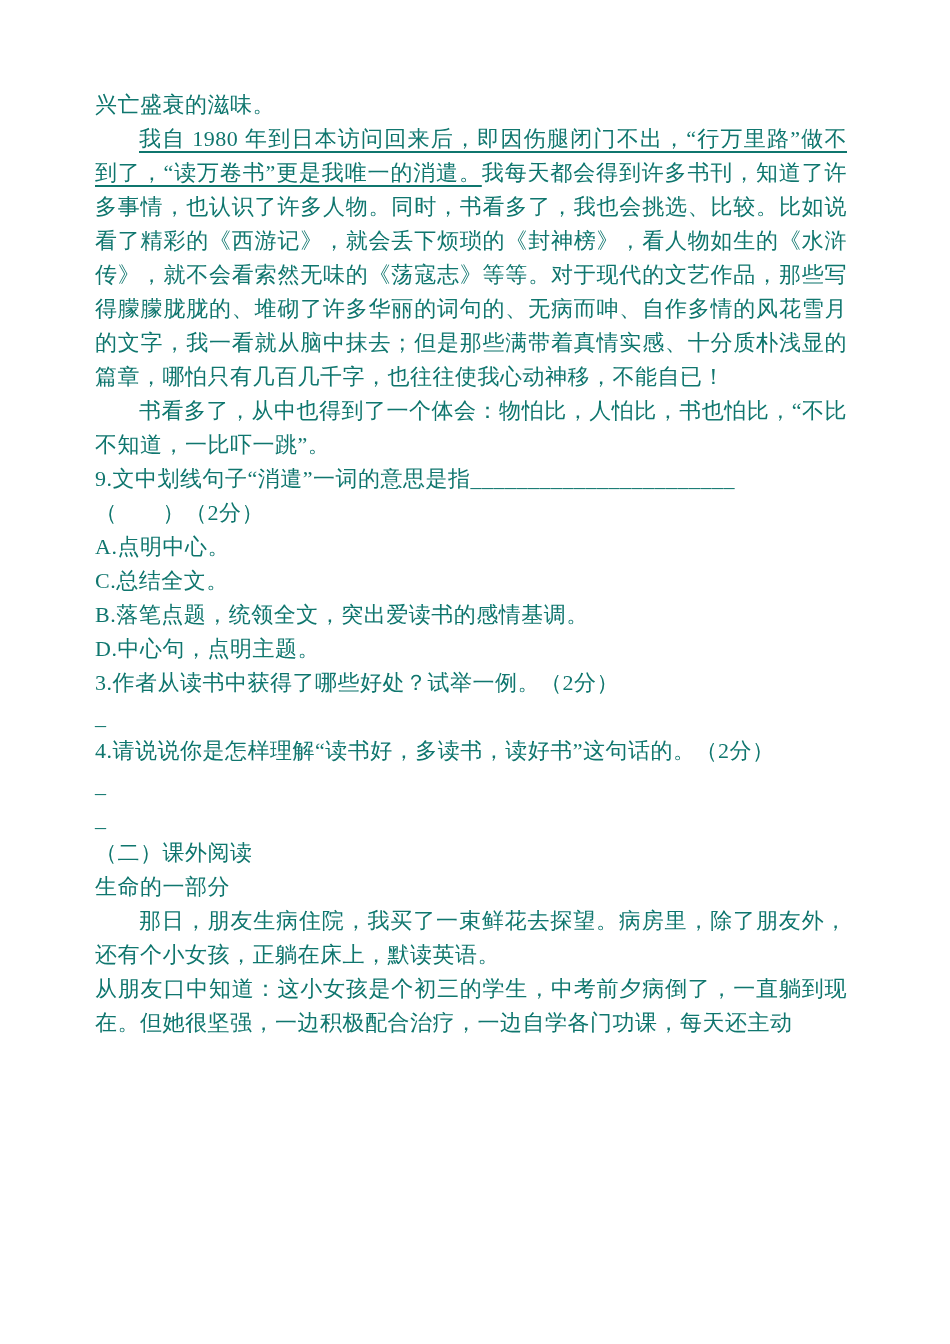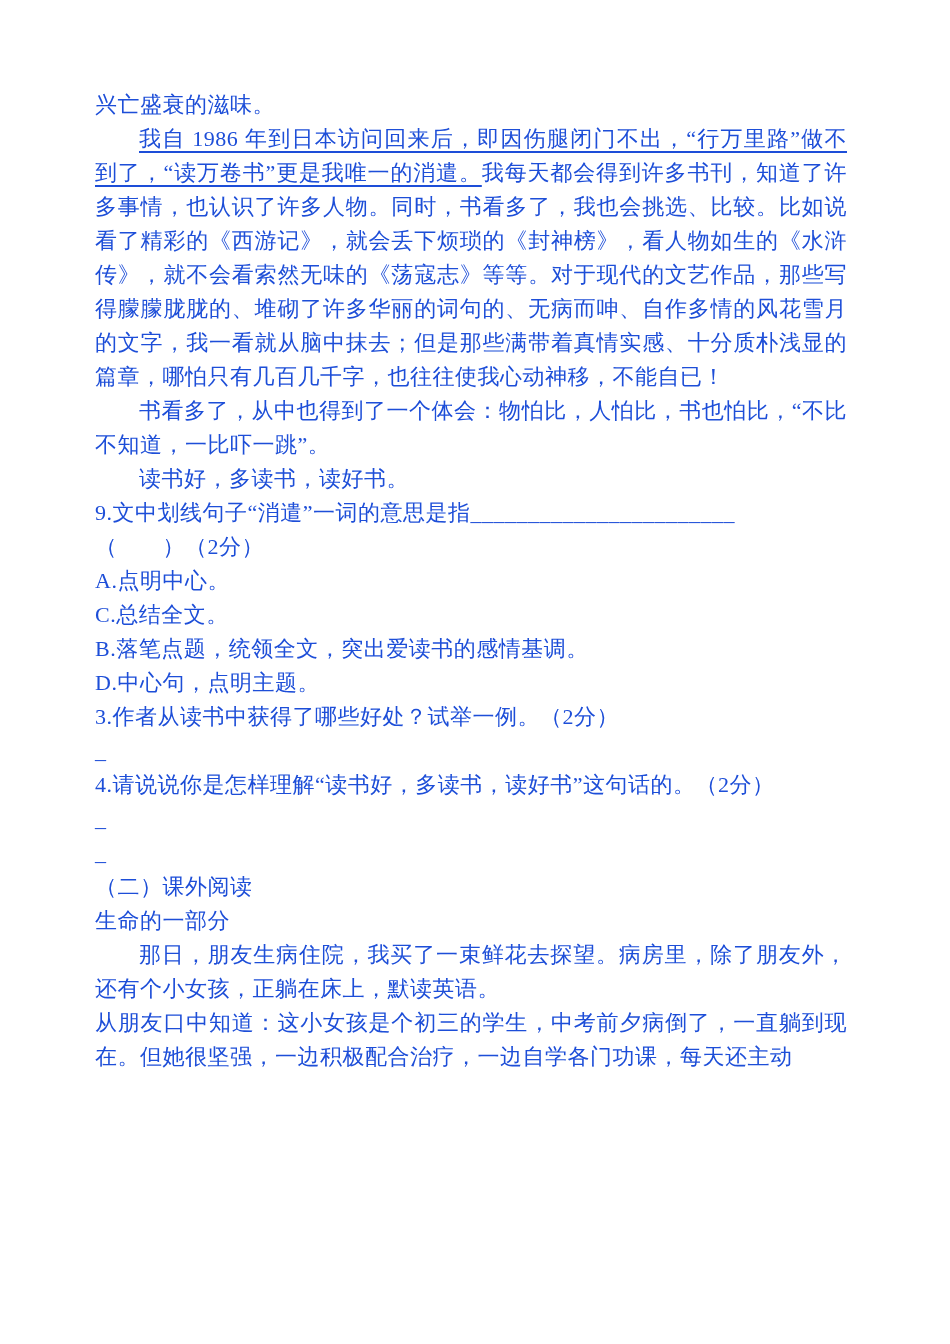--- a/index.html
+++ b/index.html
@@ -10,21 +10,21 @@
     background: #ffffff;
     overflow: hidden;
   }
   .page {
     box-sizing: border-box;
     width: 950px;
     height: 1344px;
     padding: 88px 103px 0 95px;
     background: #ffffff;
     font-family: "Liberation Serif", "DejaVu Serif", serif;
-    color: #1d4ed8;
+    color: #0f766e;
   }
   .page p {
     margin: 0;
     font-size: 22px;
     line-height: 34px;
     text-align: justify;
     letter-spacing: 0.5px;
   }
   .indent { text-indent: 44px; }
   .center { text-align: center; text-indent: 0; }
@@ -33,24 +33,23 @@
     text-decoration-thickness: 1.5px;
     text-underline-offset: 5px;
   }
 </style>
 </head>
 <body>
 
 <div class="page">
   <p>兴亡盛衰的滋味。</p>
 
-  <p class="indent"><span class="uline">我自 1986 年到日本访问回来后，即因伤腿闭门不出，“行万里路”做不到了，“读万卷书”更是我唯一的消遣。</span><span>我每天都会得到许多书刊，知道了许多事情，也认识了许多人物。同时，书看多了，我也会挑选、比较。比如说看了精彩的《西游记》，就会丢下烦琐的《封神榜》，看人物如生的《水浒传》，就不会看索然无味的《荡寇志》等等。对于现代的文艺作品，那些写得朦朦胧胧的、堆砌了许多华丽的词句的、无病而呻、自作多情的风花雪月的文字，我一看就从脑中抹去；但是那些满带着真情实感、十分质朴浅显的篇章，哪怕只有几百几千字，也往往使我心动神移，不能自已！</span></p>
+  <p class="indent"><span class="uline">我自 1980 年到日本访问回来后，即因伤腿闭门不出，“行万里路”做不到了，“读万卷书”更是我唯一的消遣。</span><span>我每天都会得到许多书刊，知道了许多事情，也认识了许多人物。同时，书看多了，我也会挑选、比较。比如说看了精彩的《西游记》，就会丢下烦琐的《封神榜》，看人物如生的《水浒传》，就不会看索然无味的《荡寇志》等等。对于现代的文艺作品，那些写得朦朦胧胧的、堆砌了许多华丽的词句的、无病而呻、自作多情的风花雪月的文字，我一看就从脑中抹去；但是那些满带着真情实感、十分质朴浅显的篇章，哪怕只有几百几千字，也往往使我心动神移，不能自已！</span></p>
 
   <p class="indent">书看多了，从中也得到了一个体会：物怕比，人怕比，书也怕比，“不比不知道，一比吓一跳”。</p>
-  <p class="indent">读书好，多读书，读好书。</p>
 
   <p>9.文中划线句子“消遣”一词的意思是指_______________________</p>
   <p>（　　）（2分）</p>
   <p>A.点明中心。</p>
   <p>C.总结全文。</p>
   <p>B.落笔点题，统领全文，突出爱读书的感情基调。</p>
   <p>D.中心句，点明主题。</p>
   <p>3.作者从读书中获得了哪些好处？试举一例。（2分）</p>
   <p>_</p>
   <p>4.请说说你是怎样理解“读书好，多读书，读好书”这句话的。（2分）</p>

